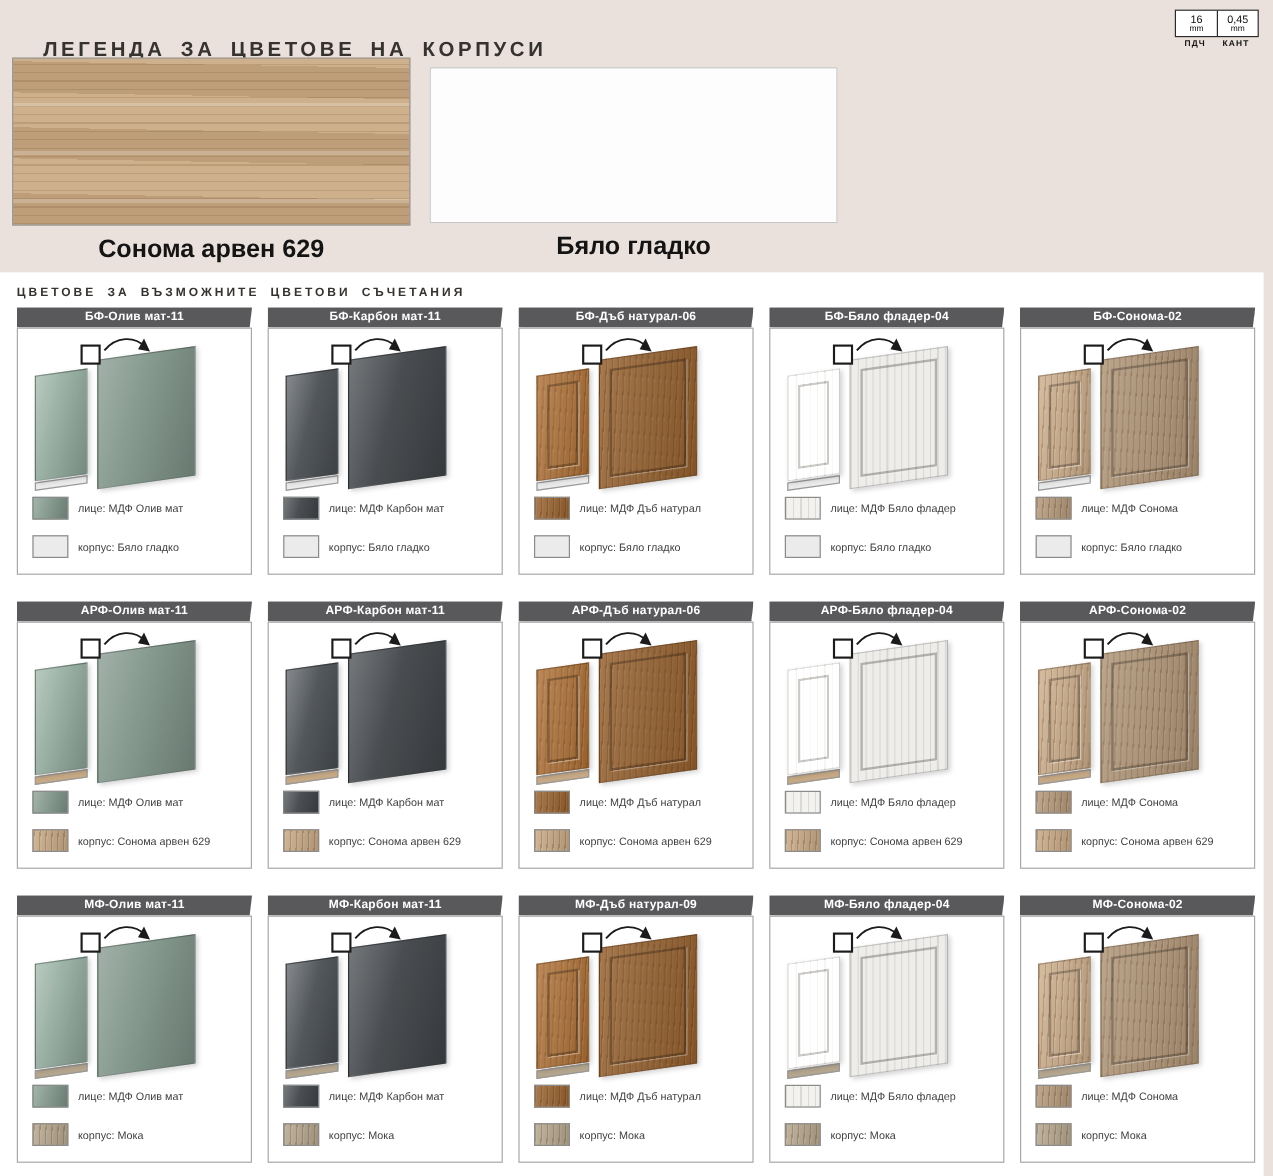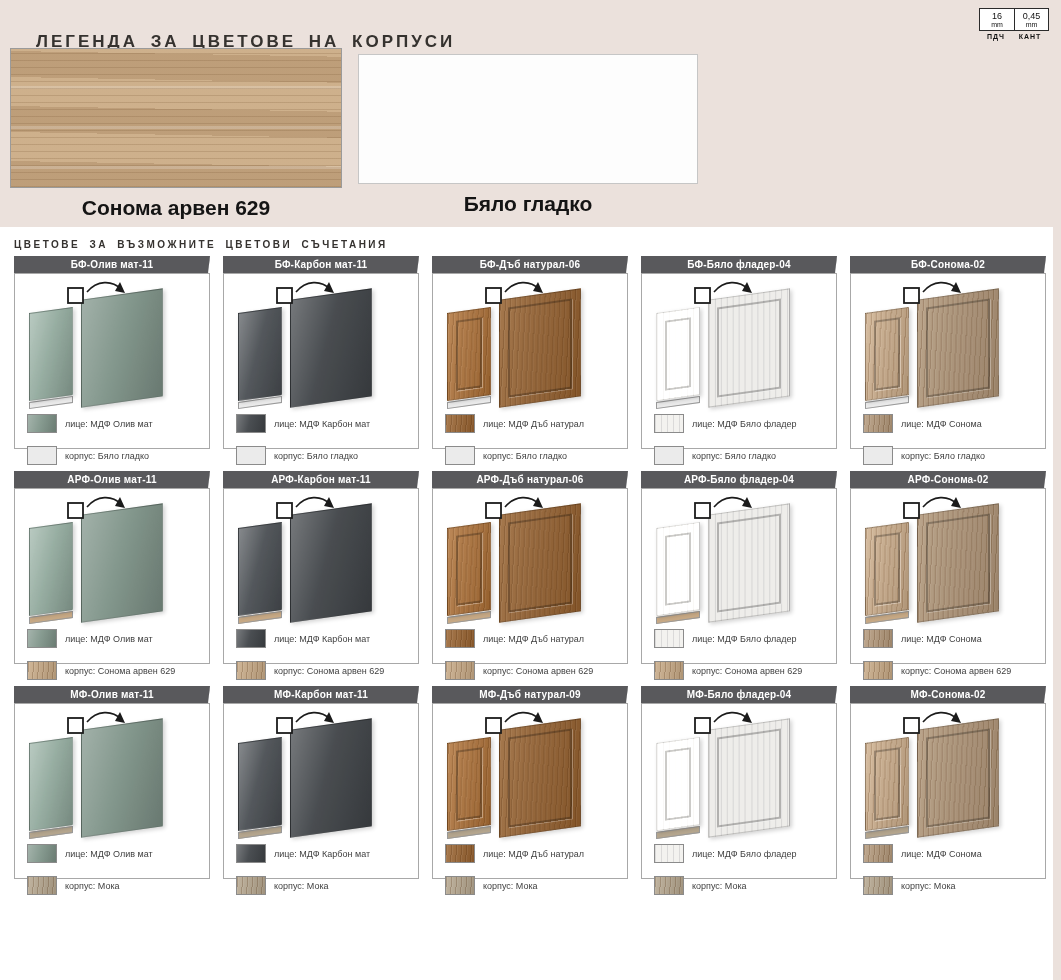--- a/index.html
+++ b/index.html
@@ -23,21 +23,21 @@
   .edge-box .ev { display:block; font-size:9px; color:#111; }
   .edge-box .eu { display:block; font-size:7px; color:#111; }
   .edge-labels { display:flex; margin-top:2px; }
   .edge-labels span { width:34px; text-align:center; font-size:7px; font-weight:bold; letter-spacing:1px; color:#111; }
 
   
   .sec1-title {
     position:absolute; top:32px; left:12px;
     font-size:17px; font-weight:bold; letter-spacing:3px; word-spacing:5px; color:#35322f;margin-left:24px;
   }
-  .big-swatches { position:absolute; top:48px; left:10px; display:flex; gap:16px; align-items:flex-start; }
+  .big-swatches { position:absolute; top:48px; left:10px; display:flex; gap:16px; align-items:center; }
   .bigfig { display:block; }
   .bigfig:nth-child(1) .big-swatch { width:332px; height:140px; }
   .bigfig:nth-child(2) .big-swatch { width:340px; height:130px; margin-top:6px; }
   .bigfig:nth-child(3) .big-swatch { width:344px; height:136px; }
   .big-swatch { border:1px solid #9a9a9a; }
   .big-swatch.tx-plain { border-color:#c6c6c6; }
   .big-caption { font-size:21px; font-weight:bold; color:#141414; text-align:center; margin-top:8px; }
 
   
   .sec2-title {
@@ -49,21 +49,21 @@
     display:grid; grid-template-columns:repeat(5,196px); column-gap:13px; row-gap:22px;
   }
   .card { width:196px; }
   .card-header {
     height:17px; line-height:17px; background:#59595c; color:#fff;
     font-size:10px; font-weight:bold; text-align:center; letter-spacing:0.2px;
     box-shadow:2px 2px 3px rgba(0,0,0,0.35);
     position:relative; z-index:2;
     clip-path: polygon(0 0, 100% 0, 99% 100%, 0 100%);
   }
-  .card-body { height:176px; border:1px solid #a8a8a8; background:#fff; position:relative; }
+  .card-body { height:206px; border:1px solid #a8a8a8; background:#fff; position:relative; }
 
   .illus { position:absolute; top:0; left:0; right:0; height:136px; }
   .hinge { position:absolute; left:50px; top:3px; width:72px; height:30px; z-index:3; }
   .door {
     position:absolute; transform:skewY(-8deg);
     border:1px solid rgba(0,0,0,0.18);
     box-shadow:2px 2px 4px rgba(0,0,0,0.18);
   }
   .door-small { left:14px; top:36px; width:44px; height:88px; filter:brightness(1.12); z-index:1; }
   .door-big   { left:66px; top:20px; width:82px; height:108px; filter:brightness(0.98); z-index:2; }

